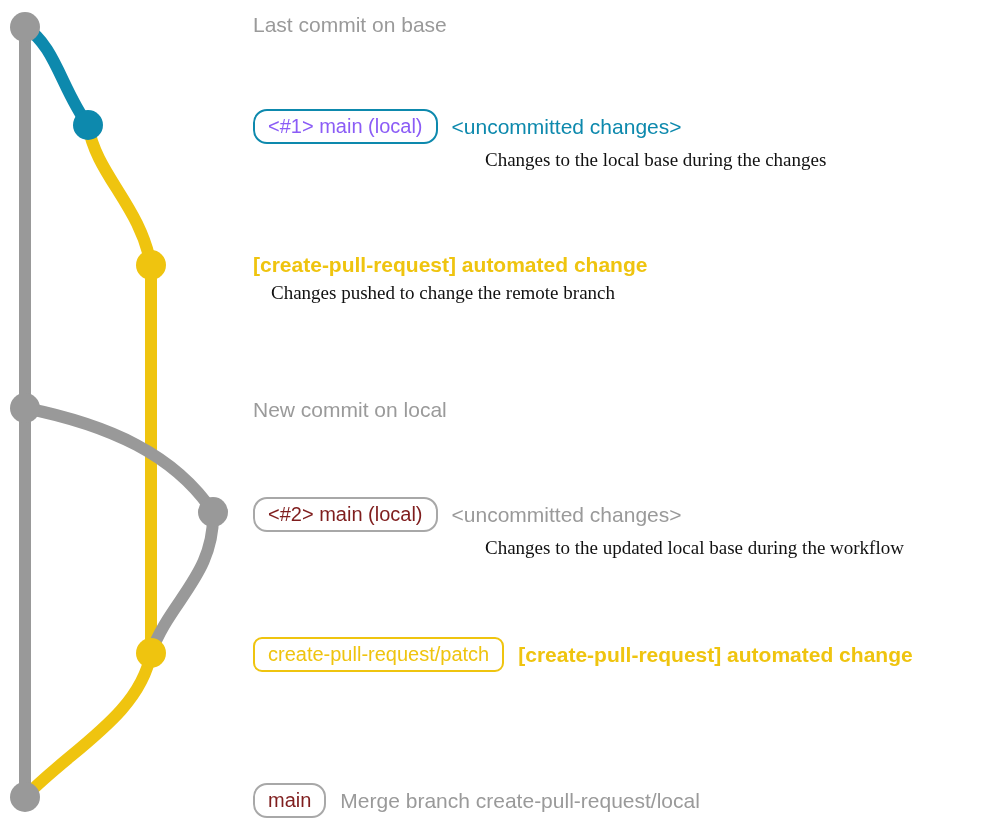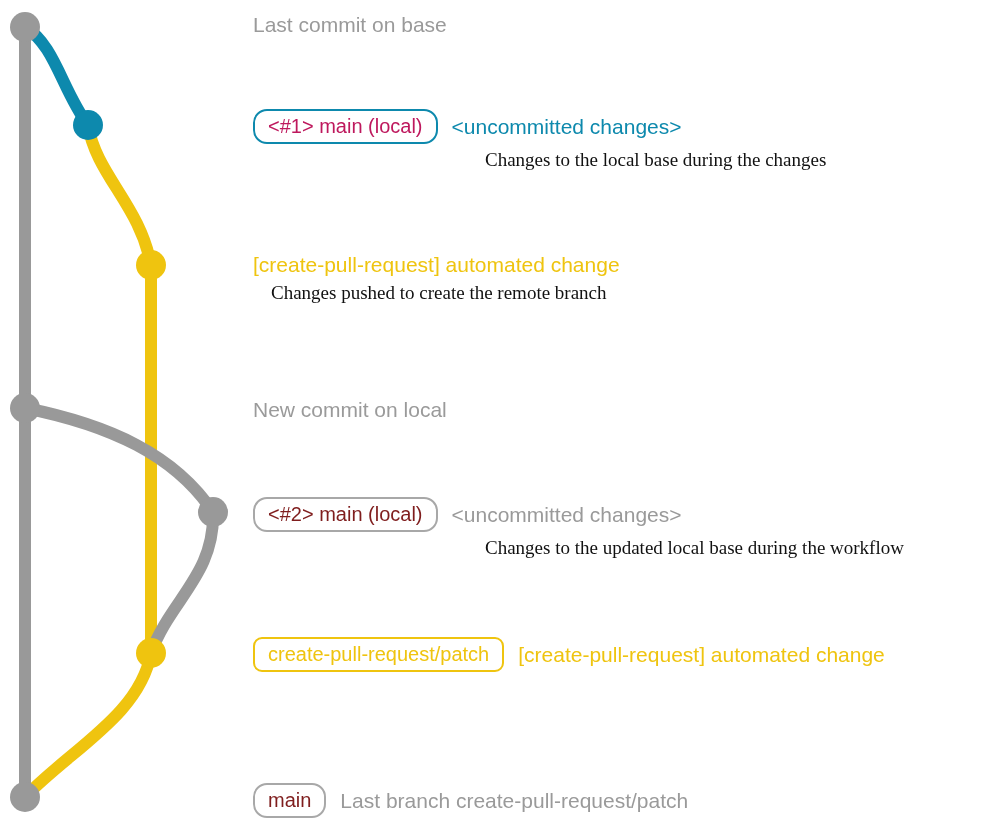--- a/index.html
+++ b/index.html
@@ -48,32 +48,32 @@
     display: inline-block;
     border: 2px solid #999999;
     border-radius: 14px;
     padding: 4px 13px 5px 13px;
     font-size: 20px;
     line-height: 22px;
     color: #999999;
     background: #ffffff;
     box-sizing: border-box;
   }
-  .badge.blue { border-color: #0d89ad; color: #be185d; }
+  .badge.blue { border-color: #0d89ad; color: #8b5cf6; }
   .badge.yellow { border-color: #efc40f; color: #efc40f; border-radius: 9px; }
   .badge.gray { border-color: #a8a8a8; color: #7f1d1d; }
 
   .headline {
     font-size: 21px;
     line-height: 24px;
     white-space: nowrap;
   }
   .headline.gray { color: #9a9a9a; }
   .headline.blue { color: #0d89ad; }
-  .headline.yellow { color: #efc40f; }
+  .headline.yellow { color: #efc40f; font-weight: bold; }
   .headline.with-badge { margin-left: 14px; }
 
   .subline {
     font-family: "Liberation Serif", "DejaVu Serif", serif;
     font-size: 19px;
     line-height: 22px;
     color: #111111;
     white-space: nowrap;
     margin-top: 5px;
   }
@@ -122,21 +122,21 @@
       <span class="badge blue">&lt;#1&gt; main (local)</span>
       <span class="headline blue with-badge">&lt;uncommitted changes&gt;</span>
     </div>
     <div class="subline" style="margin-left:232px;">Changes to the local base during the changes</div>
   </div>
 
   <div class="row" style="top:253px;">
     <div class="row-head">
       <span class="headline yellow">[create-pull-request] automated change</span>
     </div>
-    <div class="subline" style="margin-left:18px;">Changes pushed to create the remote branch</div>
+    <div class="subline" style="margin-left:18px;">Changes pushed to change the remote branch</div>
   </div>
 
   <div class="row" style="top:398px;">
     <div class="row-head">
       <span class="headline gray">New commit on local</span>
     </div>
   </div>
 
   <div class="row" style="top:497px;">
     <div class="row-head">
@@ -149,17 +149,17 @@
   <div class="row" style="top:637px;">
     <div class="row-head">
       <span class="badge yellow">create-pull-request/patch</span>
       <span class="headline yellow with-badge">[create-pull-request] automated change</span>
     </div>
   </div>
 
   <div class="row" style="top:783px;">
     <div class="row-head">
       <span class="badge gray">main</span>
-      <span class="headline gray with-badge">Last branch create-pull-request/patch</span>
+      <span class="headline gray with-badge">Merge branch create-pull-request/local</span>
     </div>
   </div>
 
 </div>
 
 </body></html>

